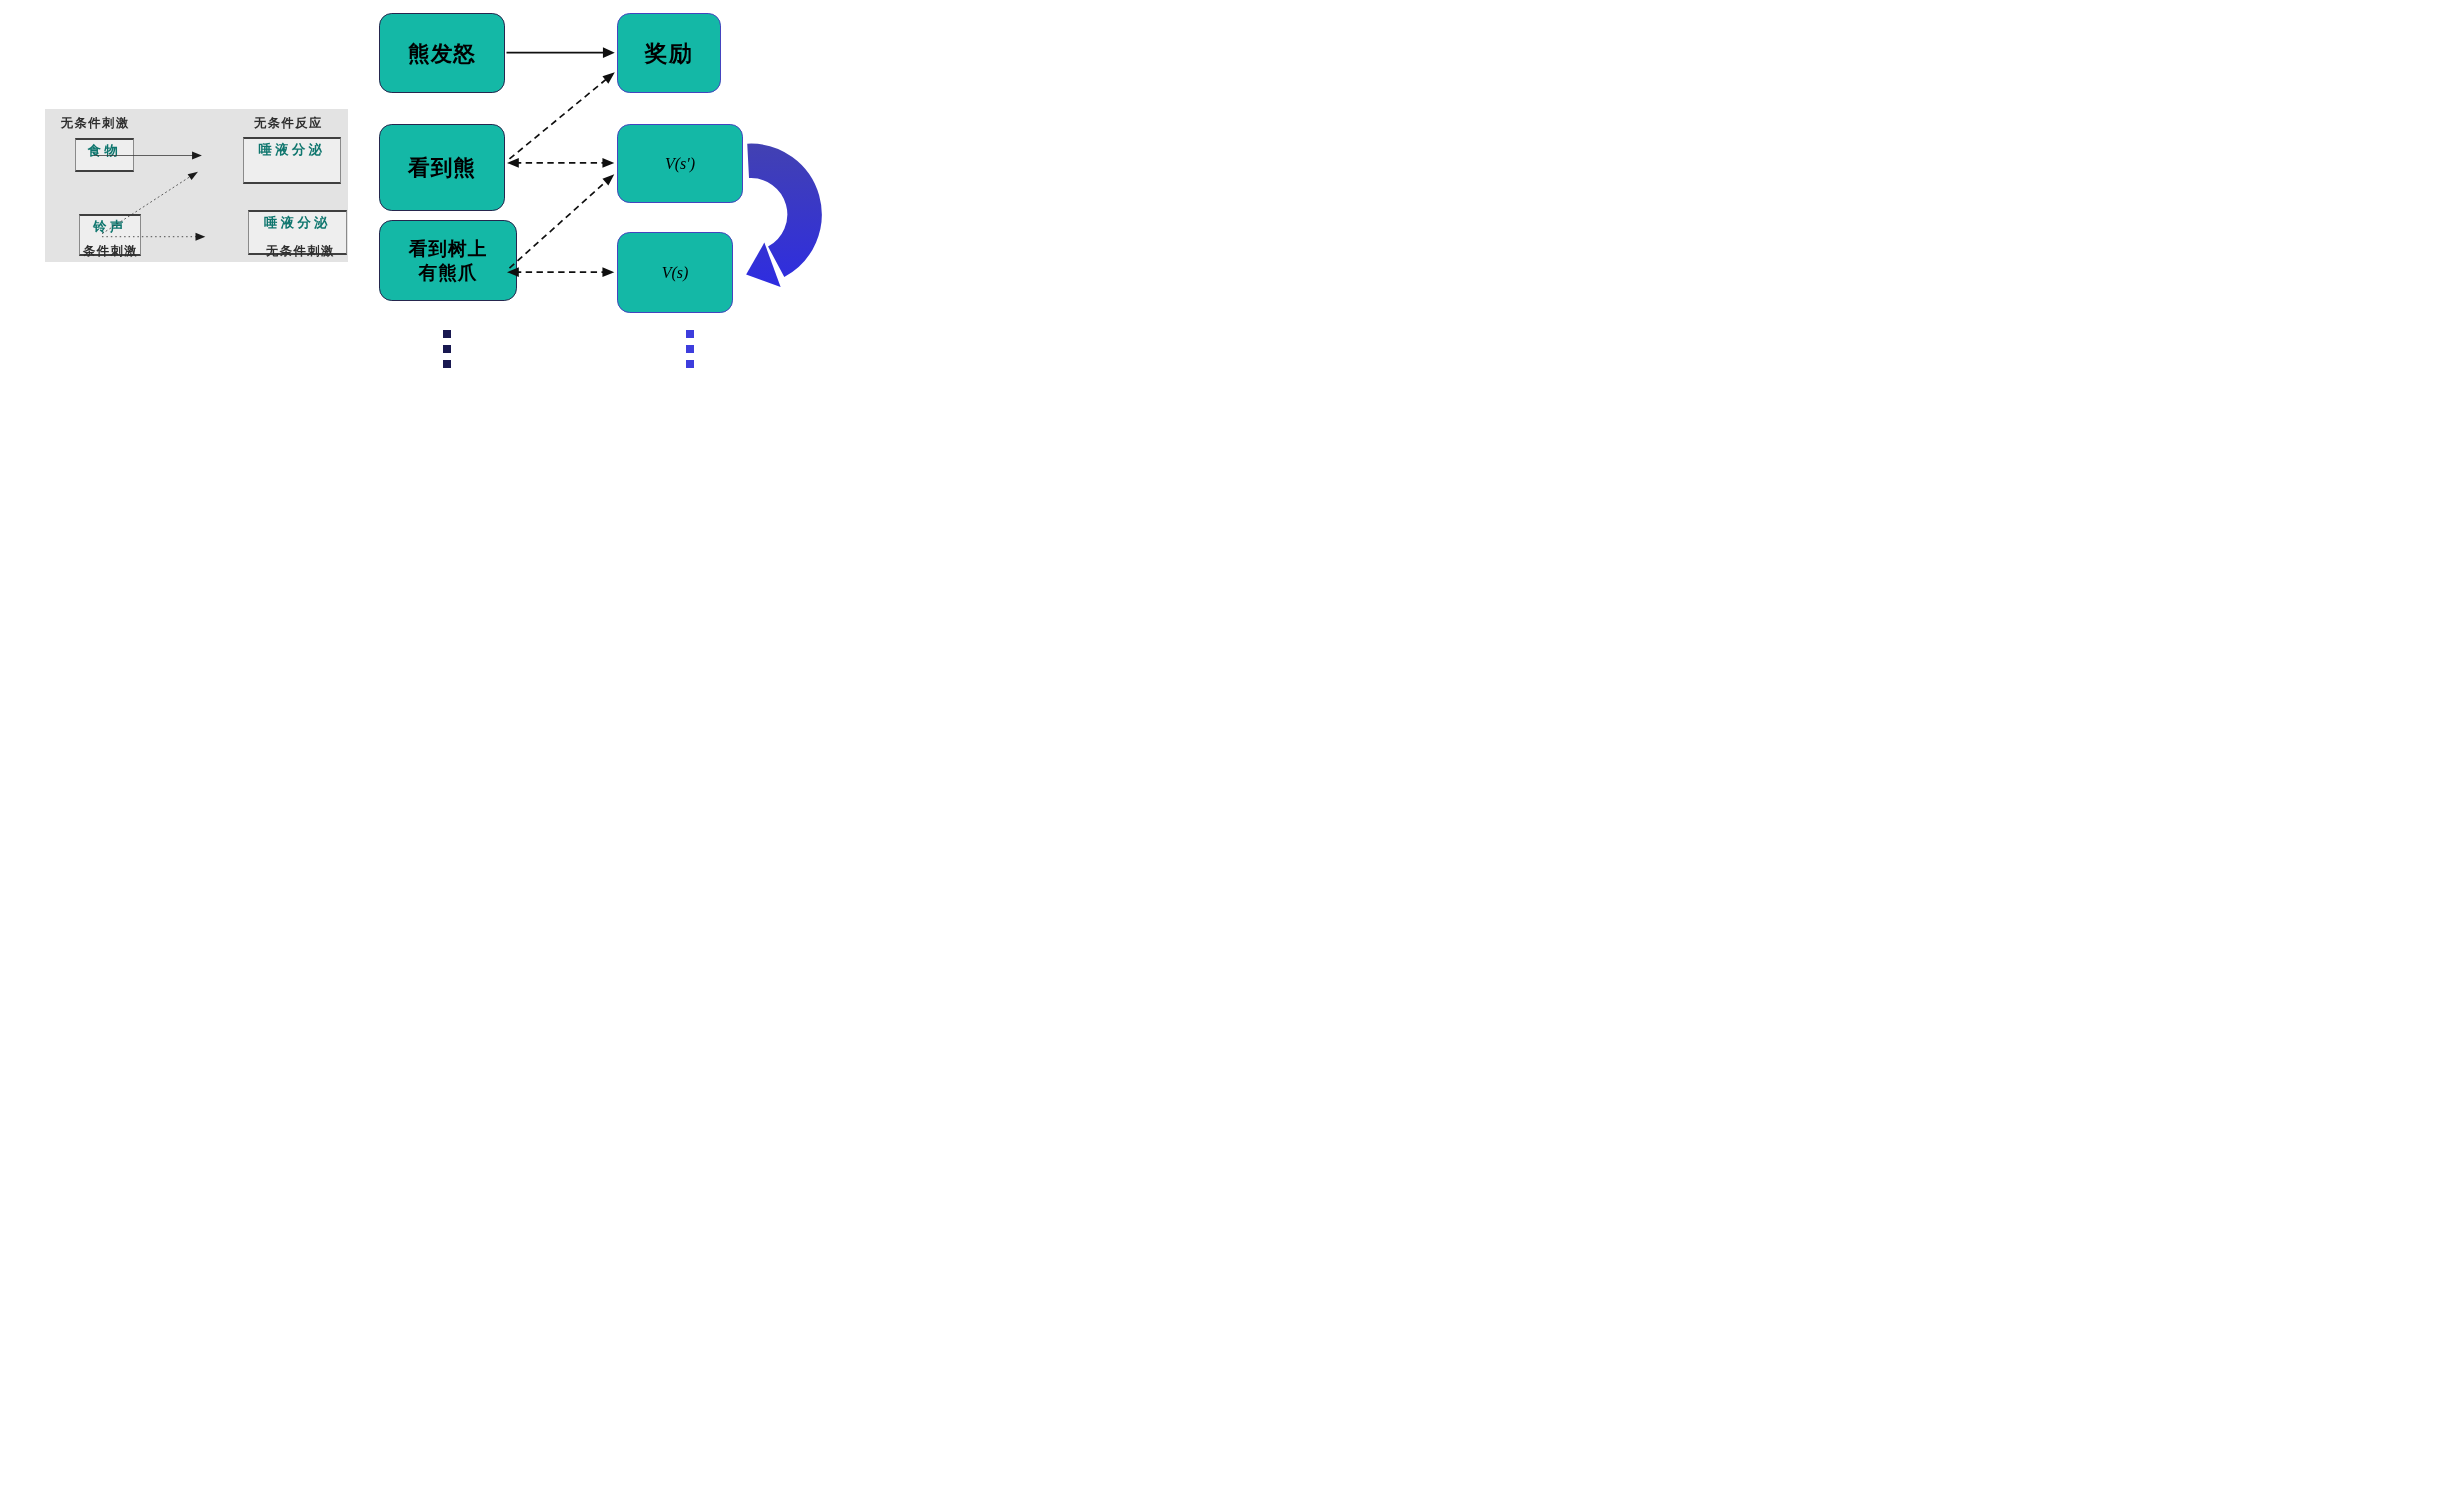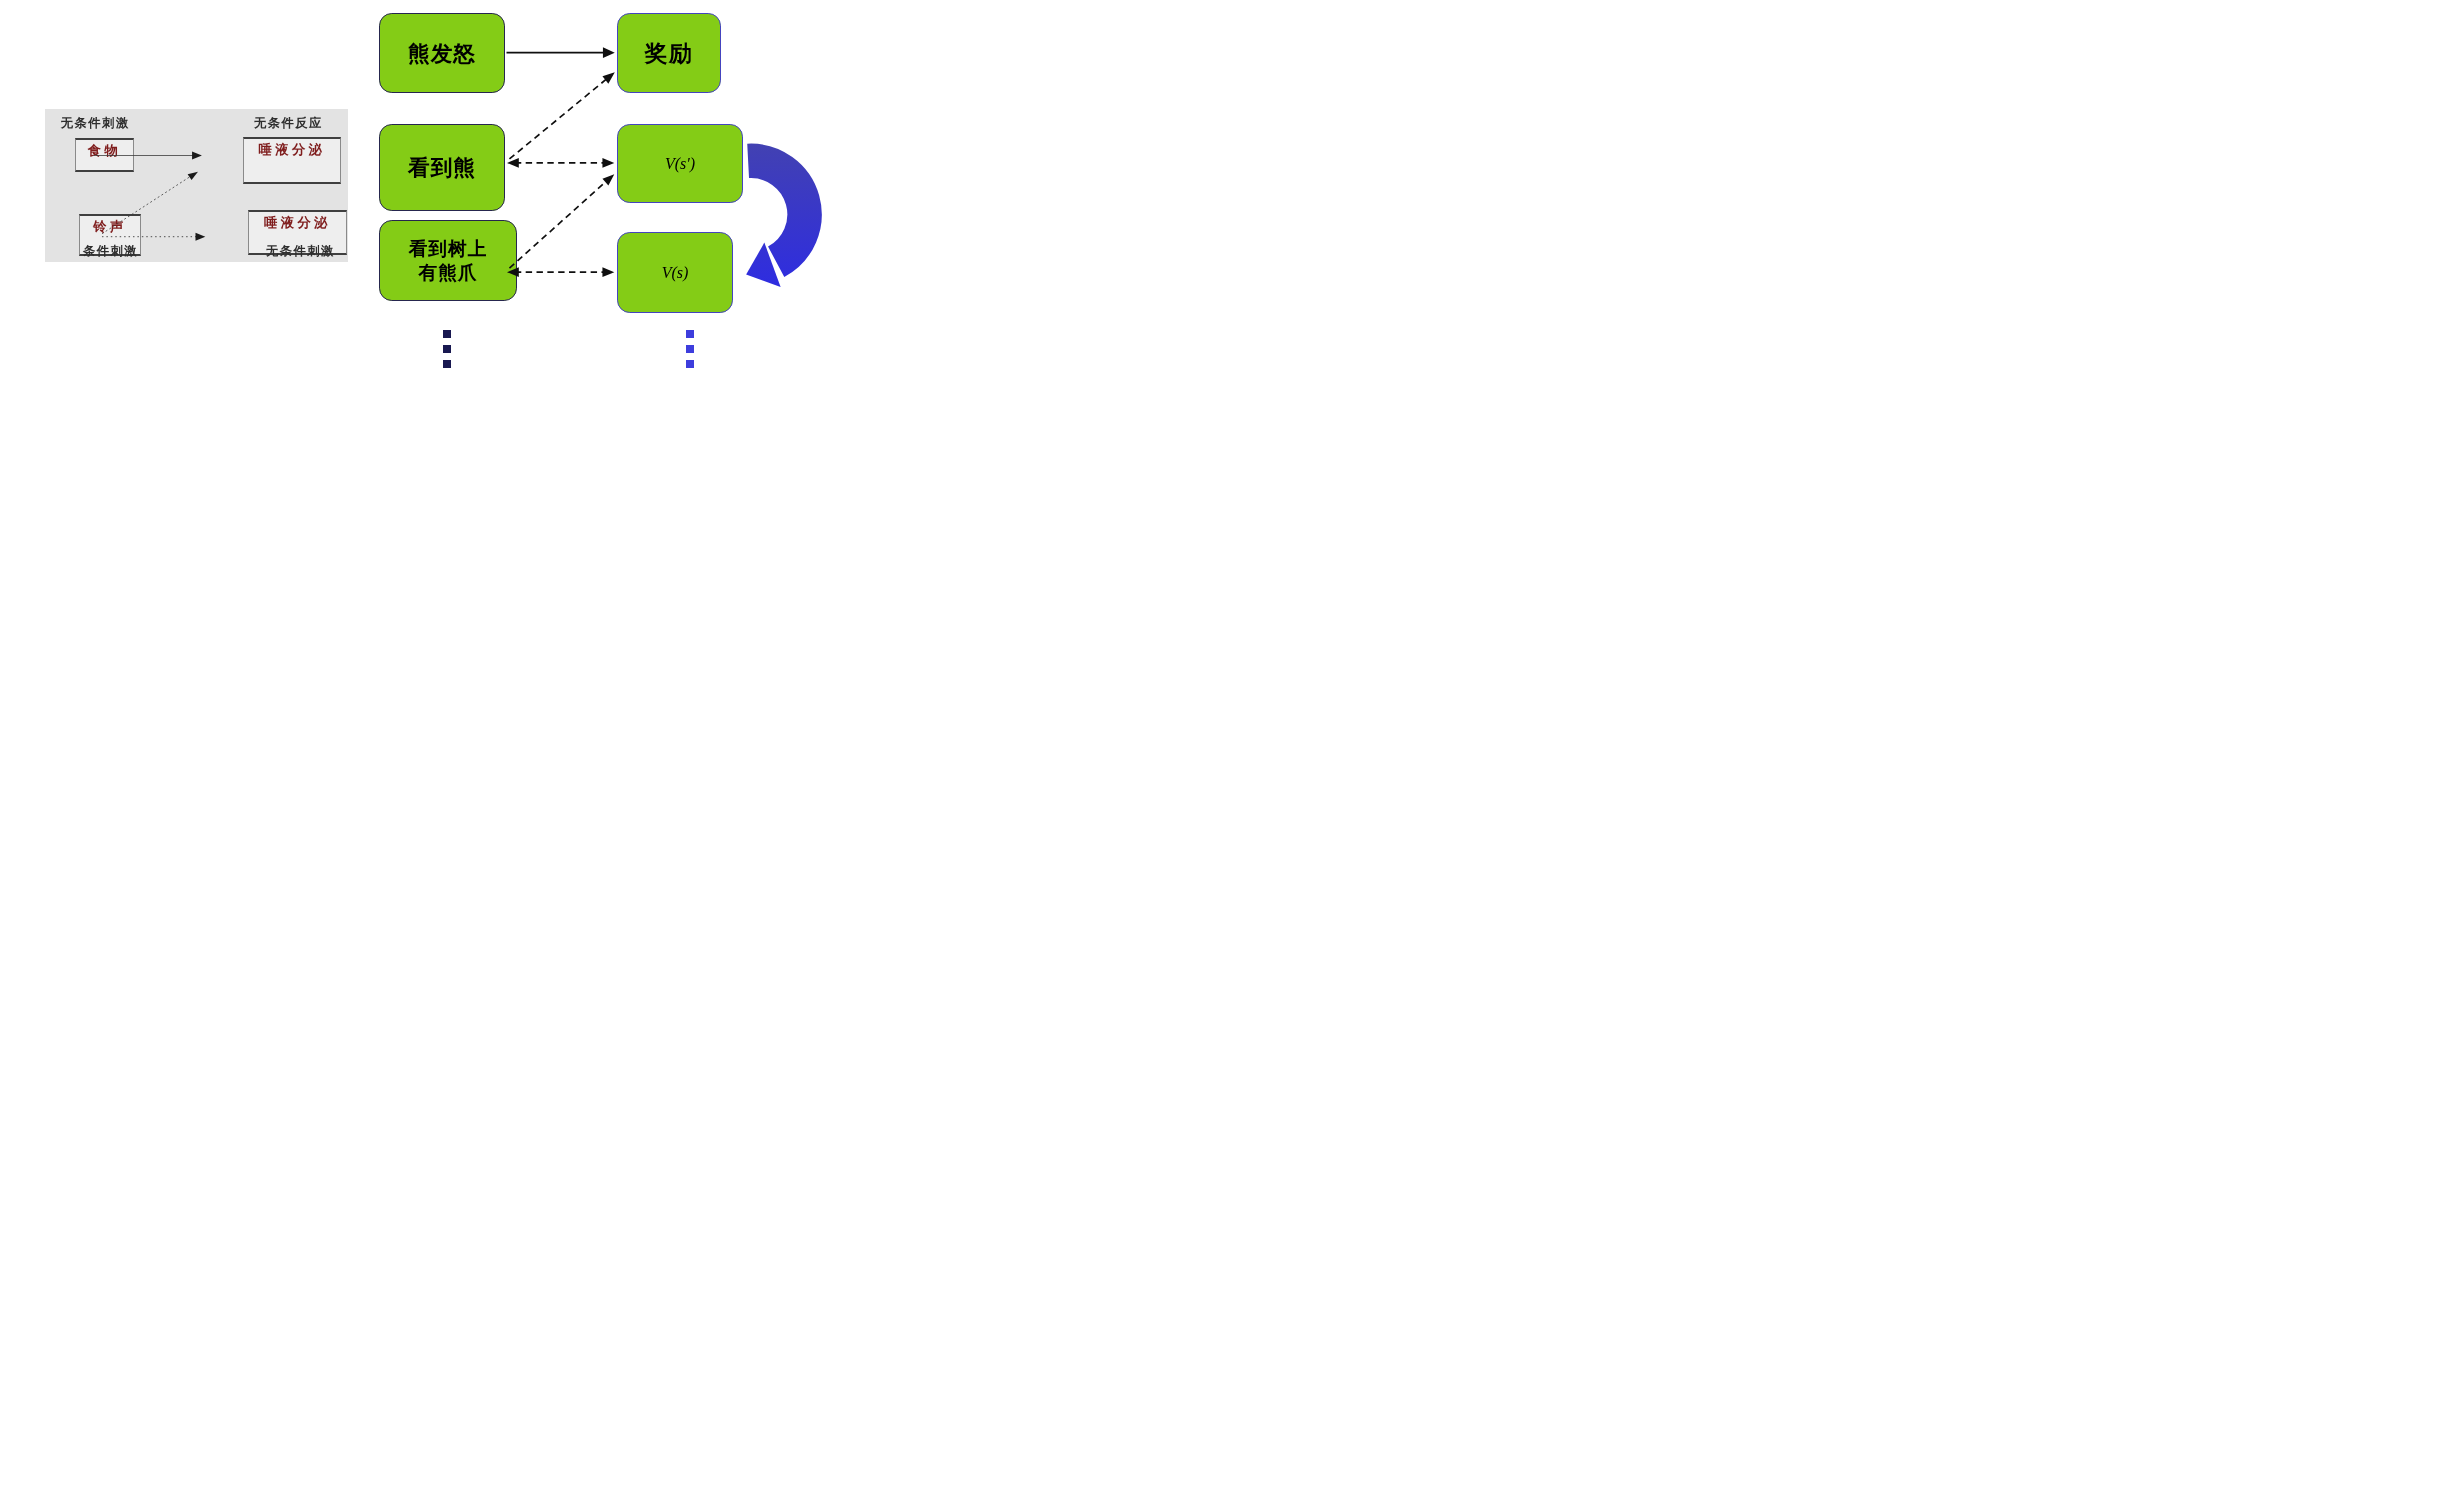--- a/index.html
+++ b/index.html
@@ -16,24 +16,24 @@
 
   
   .panel{position:absolute;left:4.9px;top:109px;width:303px;height:153px;background:var(--panel_bg);margin-left:40px;}
   .plabel{position:absolute;font-size:12.3px;font-weight:600;color:var(--panel_text);letter-spacing:1.5px;white-space:nowrap;}
   .pbox{position:absolute;background:var(--panel_box_bg);
         border-left:1px solid var(--panel_box_border_side);
         border-right:1px solid var(--panel_box_border_side);
         border-top:2.5px solid var(--panel_box_border_dark);
         border-bottom:2.5px solid var(--panel_box_border_dark);
         display:flex;justify-content:center;align-items:flex-start;}
-  .pbox span{font-size:13.3px;font-weight:600;color:#7f1d1d;letter-spacing:3.4px;margin-top:2px;white-space:nowrap;}
+  .pbox span{font-size:13.3px;font-weight:600;color:#0f766e;letter-spacing:3.4px;margin-top:2px;white-space:nowrap;}
 
   
-  .rbox{position:absolute;background:#84cc16;border-radius:12.8px;display:flex;flex-direction:column;justify-content:center;align-items:center;}
+  .rbox{position:absolute;background:#14b8a6;border-radius:12.8px;display:flex;flex-direction:column;justify-content:center;align-items:center;}
   .rbox.dark{border:1.5px solid var(--stimulus_border);}
   .rbox.blue{border:1.5px solid var(--value_border);}
   .rbox span{color:var(--box_text);}
   .rbox.dark span{font-size:21.7px;font-weight:600;letter-spacing:1px;white-space:nowrap;}
   .rbox.dark.twoline span{font-size:18.7px;line-height:1.28;}
   .rbox.serif span{font-family:"Liberation Serif","DejaVu Serif",serif;font-weight:700;font-size:22.7px;letter-spacing:1.5px;}
   .rbox.math span{font-family:"Liberation Serif","DejaVu Serif",serif;font-style:italic;font-size:16px;font-weight:500;}
 
   
   .vdots{position:absolute;width:7.9px;display:flex;flex-direction:column;gap:6.4px;}

